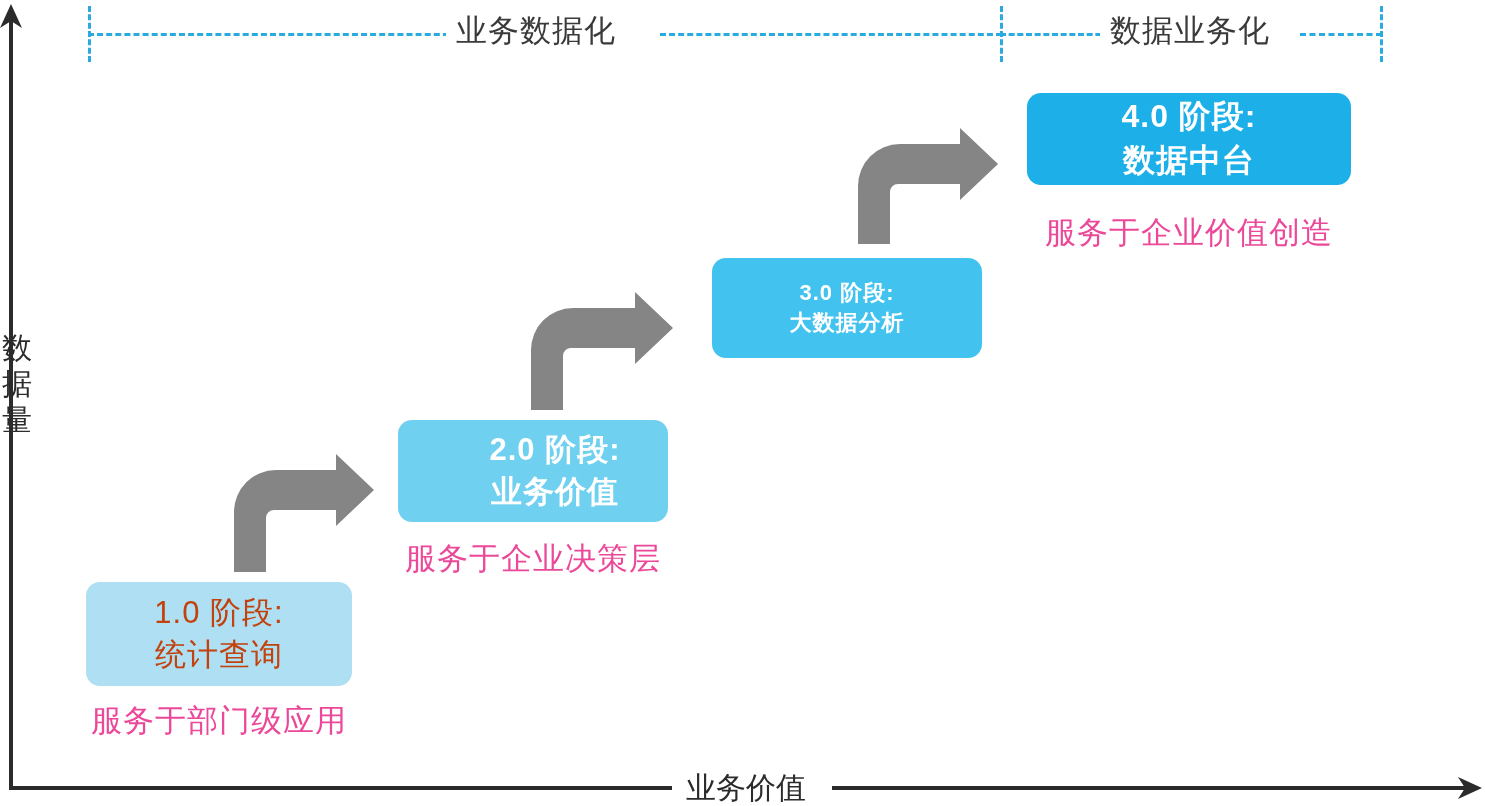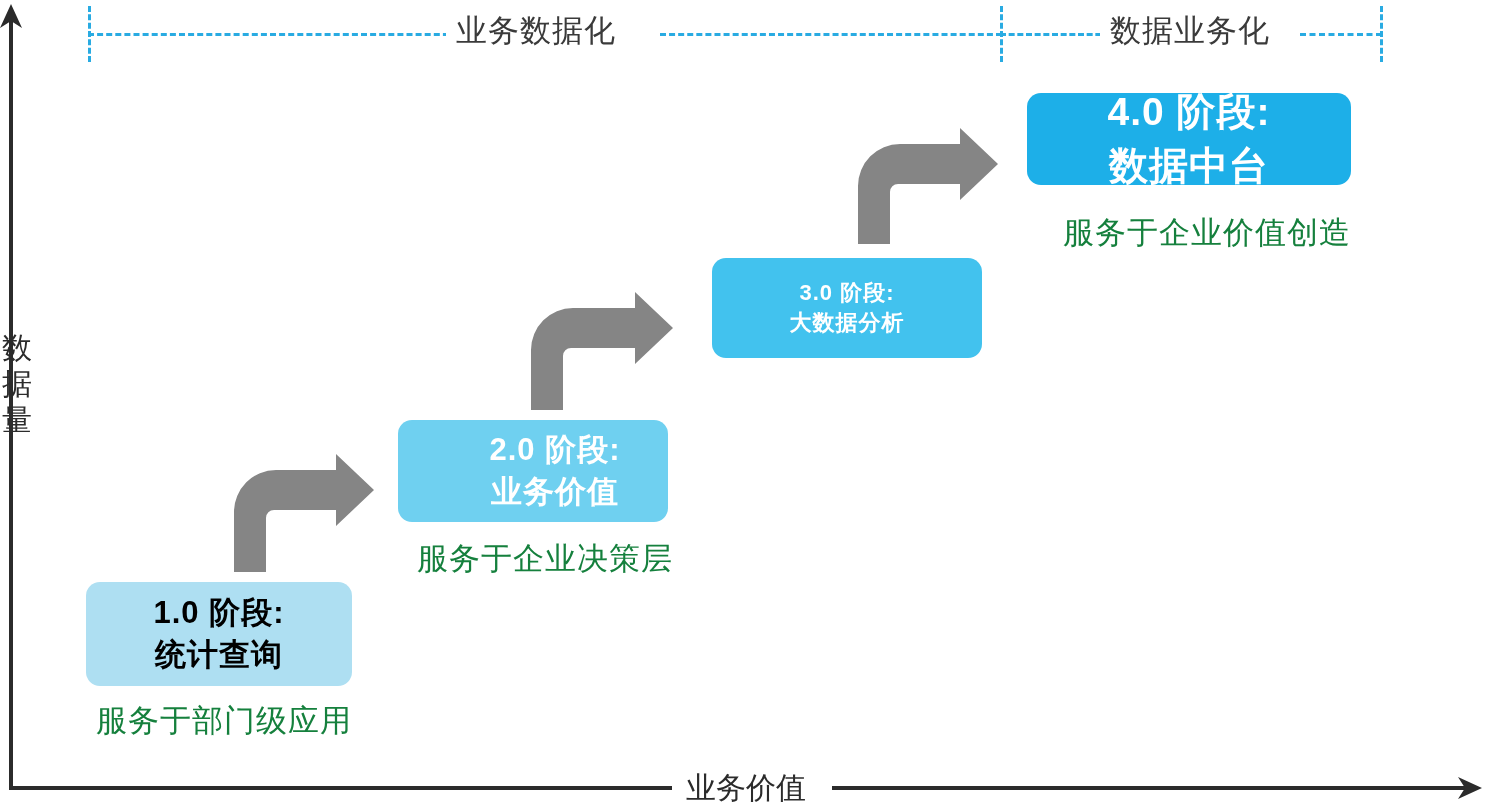--- a/index.html
+++ b/index.html
@@ -78,30 +78,30 @@
     white-space: nowrap;
     letter-spacing: 1px;
   }
   .stage-box.strong .line1,
   .stage-box.strong .line2 {
     color: #ffffff;
     font-weight: bold;
   }
   .stage-box.pale .line1,
   .stage-box.pale .line2 {
-    color: #000000;
-    font-weight: bold;
+    color: #c2410c;
+    font-weight: normal;
   }
 
   .caption {
     position: absolute;
     font-size: 31px;
-    color: #15803d;
-    white-space: nowrap;
-    text-align: right;
+    color: #ec4899;
+    white-space: nowrap;
+    text-align: center;
     letter-spacing: 1px;
   }
 
   
   .elbow {
     position: absolute;
   }
 
   
   .y-axis-title {
@@ -184,19 +184,19 @@
     <div class="line1">2.0 阶段:</div>
     <div class="line2">业务价值</div>
   </div>
   <div class="caption" style="left:393px; top:538px; width:280px;">服务于企业决策层</div>
 
   <div class="stage-box strong" style="left:712px; top:258px; width:270px; height:100px; background:#42C2EE; font-size:22px;">
     <div class="line1">3.0 阶段:</div>
     <div class="line2">大数据分析</div>
   </div>
 
-  <div class="stage-box strong" style="left:1027px; top:93px; width:324px; height:92px; background:#1DAFE8; font-size:39px;">
+  <div class="stage-box strong" style="left:1027px; top:93px; width:324px; height:92px; background:#1DAFE8; font-size:32px;">
     <div class="line1">4.0 阶段:</div>
     <div class="line2">数据中台</div>
   </div>
   <div class="caption" style="left:1027px; top:212px; width:324px;">服务于企业价值创造</div>
 
 </div>
 
 </body></html>

